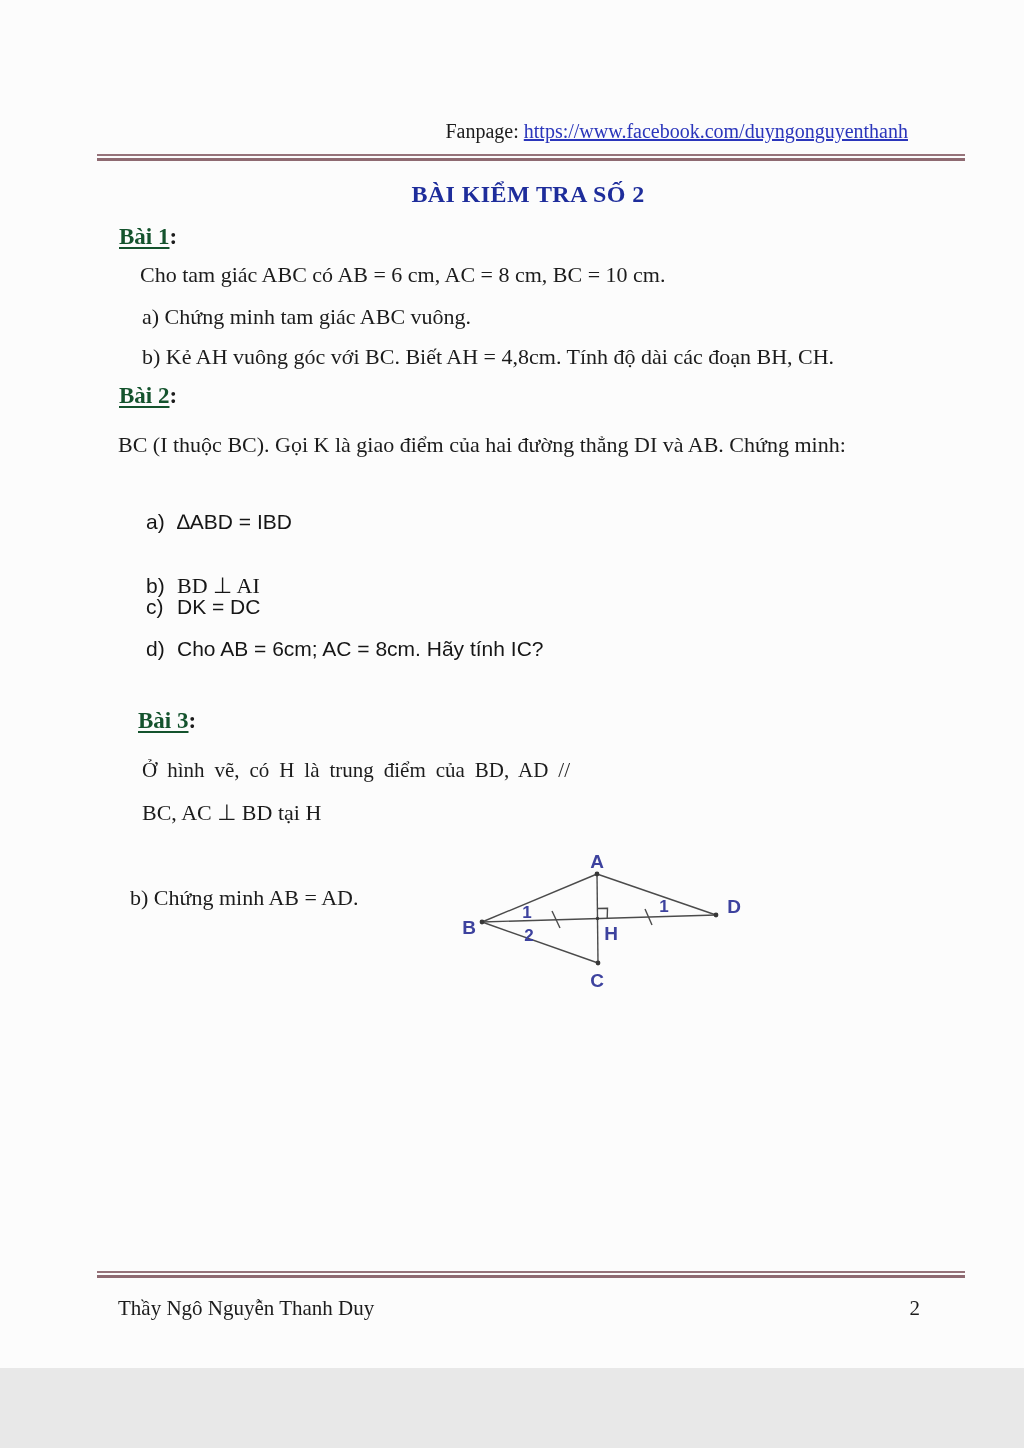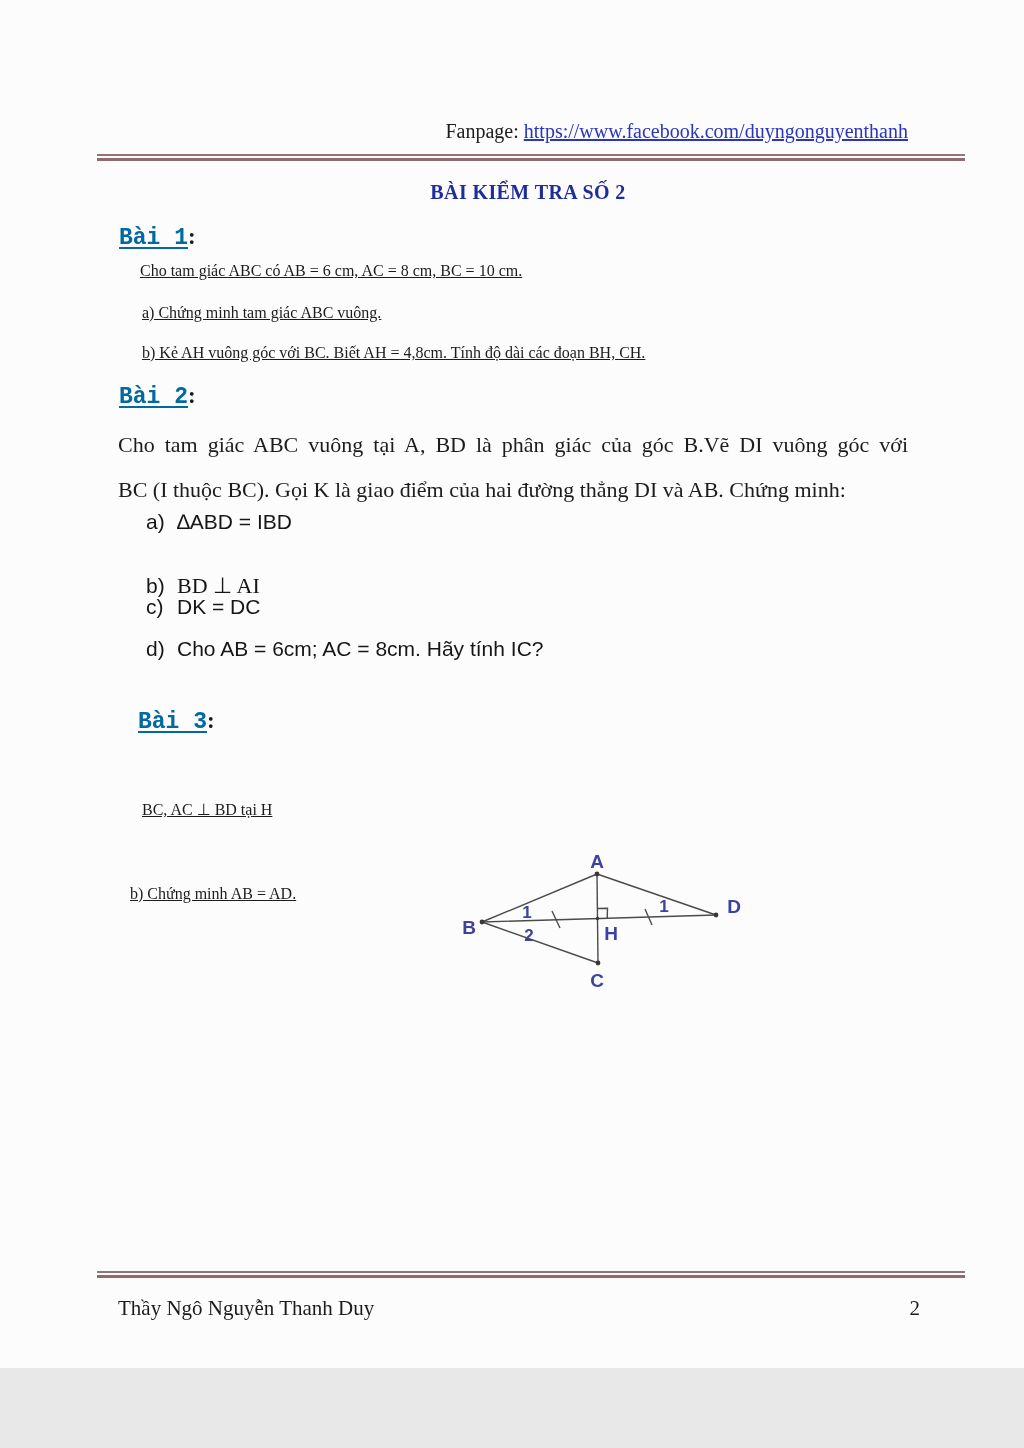--- a/index.html
+++ b/index.html
@@ -22,28 +22,28 @@
     left:97px; width:868px; height:2px;
     border-top:2px solid #96737a;
     border-bottom:3px solid #8e6a71;
     background:transparent;
   }
   .rule.header { top:154px; }
   .rule.footer { top:1271px; }
 
   .doc-title {
     top:181px; left:95px; width:866px; text-align:center;
-    font-size:20px; font-weight:bold; color:#1e2d9b; letter-spacing:0.4px;
+    font-size:24px; font-weight:bold; color:#1e2d9b; letter-spacing:0.4px;
   }
 
   .bai-heading { font-size:23px; font-weight:bold; }
-  .bai-heading .blue { color:#0369a1; text-decoration:underline; text-decoration-thickness:2px; text-underline-offset:3px;font-family:Liberation Mono, monospace; }
+  .bai-heading .blue { color:#14532d; text-decoration:underline; text-decoration-thickness:2px; text-underline-offset:3px; }
   .bai-heading .colon { color:#1c1c1c; }
 
-  .body-line { font-size:16px; white-space:nowrap;text-decoration:underline; }
+  .body-line { font-size:22px; white-space:nowrap; }
 
   .justify-line { text-align:justify; text-align-last:justify; }
 
   .b2-para { left:118px; width:790px; font-size:22px; }
   .b2-para .pline { height:45px; line-height:45px; }
 
   .b2-item { left:146px; font-family:"Liberation Sans", sans-serif; font-size:21px; white-space:nowrap; color:#161616; }
   .b2-item .marker { display:inline-block; width:31px; }
   .b2-item .serif-text { font-family:"Liberation Serif", serif; font-size:22px; }
 
@@ -77,40 +77,40 @@
     <span class="blue">Bài 1</span><span class="colon">:</span>
   </div>
   <div class="abs body-line" style="top:262px; left:140px;">Cho tam giác ABC có AB = 6 cm, AC = 8 cm, BC = 10 cm.</div>
   <div class="abs body-line" style="top:304px; left:142px;">a) Chứng minh tam giác ABC vuông.</div>
   <div class="abs body-line" style="top:344px; left:142px;">b) Kẻ AH vuông góc với BC. Biết AH = 4,8cm. Tính độ dài các đoạn BH, CH.</div>
 
   <div class="abs bai-heading" style="top:383px; left:119px;">
     <span class="blue">Bài 2</span><span class="colon">:</span>
   </div>
   <div class="abs b2-para" style="top:422px;">
-    <div class="pline justify-line">Cho tam giác ABC vuông tại A, BD là phân giác của góc B.Vẽ DI vuông góc với</div>
     <div class="pline">BC (I thuộc BC). Gọi K là giao điểm của hai đường thẳng DI và AB. Chứng minh:</div>
   </div>
 
   <div class="abs b2-item" style="top:510px;">
     <span class="marker">a)</span><span>∆ABD = IBD</span>
   </div>
   <div class="abs b2-item" style="top:553px;margin-top:20px;">
     <span class="marker">b)</span><span class="serif-text">BD ⊥ AI</span>
   </div>
   <div class="abs b2-item" style="top:595px;">
     <span class="marker">c)</span><span>DK = DC</span>
   </div>
   <div class="abs b2-item" style="top:637px;">
     <span class="marker">d)</span><span>Cho AB = 6cm; AC = 8cm. Hãy tính IC?</span>
   </div>
 
   <div class="abs bai-heading" style="top:708px; left:138px;">
     <span class="blue">Bài 3</span><span class="colon">:</span>
   </div>
+  <div class="abs b3-line1 justify-line" style="top:758px;">Ở hình vẽ, có H là trung điểm của BD, AD //</div>
   <div class="abs body-line" style="top:800px; left:142px;">BC, AC ⊥ BD tại H</div>
   <div class="abs body-line" style="top:885px; left:130px;">b) Chứng minh AB = AD.</div>
 
   <svg class="abs fig" width="300" height="155" viewBox="0 0 300 155">
 
     <line x1="32" y1="79" x2="147" y2="31"></line>
     <line x1="147" y1="31" x2="266" y2="72"></line>
     <line x1="32" y1="79" x2="266" y2="72"></line>
     <line x1="147" y1="31" x2="148" y2="120"></line>
     <line x1="32" y1="79" x2="148" y2="120"></line>

